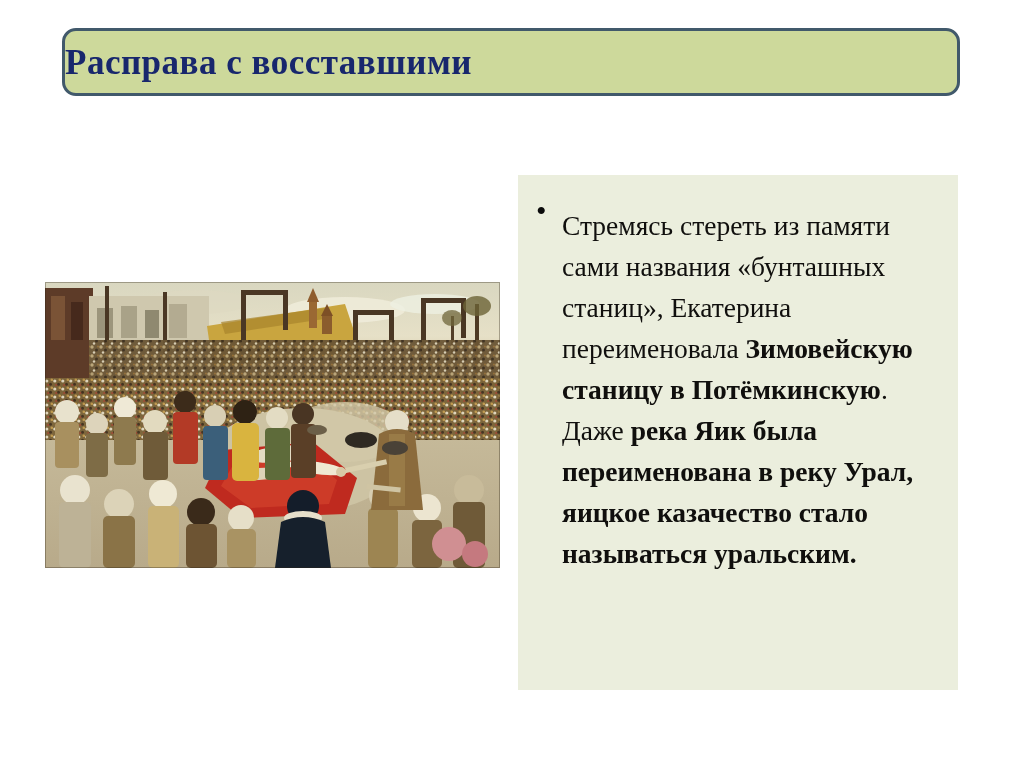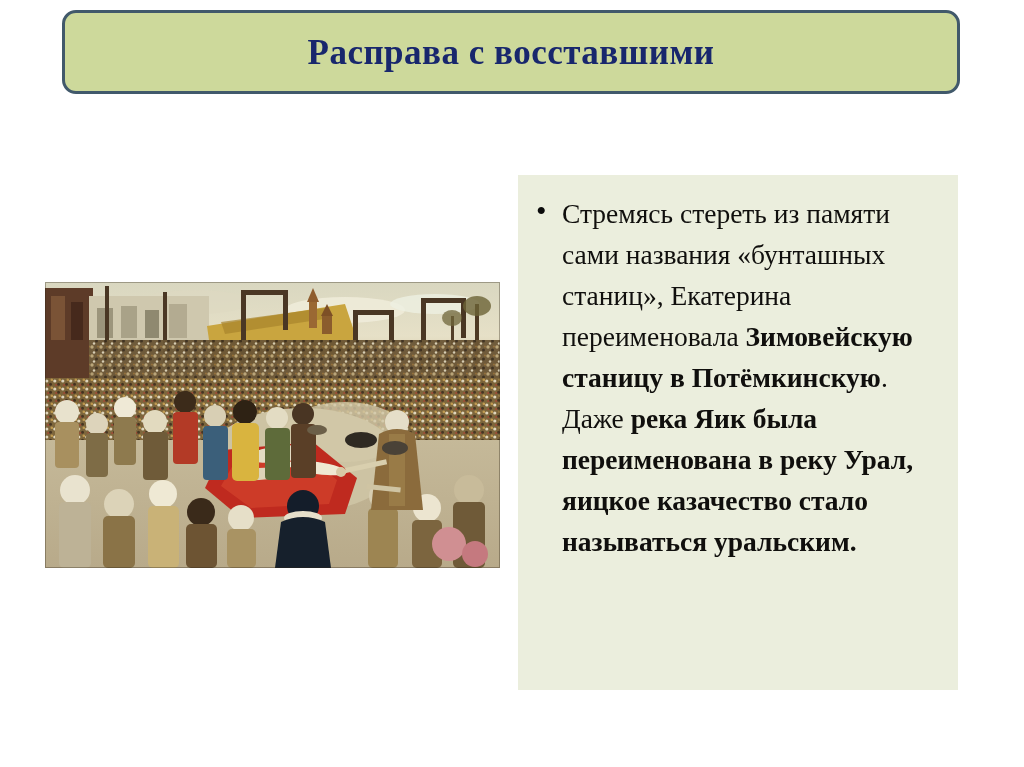--- a/index.html
+++ b/index.html
@@ -12,30 +12,30 @@
     height: 767px;
     position: relative;
     overflow: hidden;
     font-family: "Liberation Serif", "DejaVu Serif", serif;
   }
 
   
   #title-banner {
     position: absolute;
     left: 62px;
-    top: 10px;
+    top: 28px;
     width: 898px;
-    height: 84px;
+    height: 68px;
     box-sizing: border-box;
     background: #cdd99b;
     border: 3px solid #41596b;
     border-radius: 14px;
     display: flex;
     align-items: center;
-    justify-content: center;
+    justify-content: flex-start;
   }
   #title-text {
     font-family: "Liberation Serif", "DejaVu Serif", serif;
     font-weight: bold;
     font-size: 35px;
     line-height: 1;
     color: #18276d;
     letter-spacing: 0.5px;
     white-space: nowrap;
   }
@@ -79,20 +79,21 @@
     padding-left: 4px;
   }
   #body-text {
     flex: 1 1 auto;
     font-family: "Liberation Serif", "DejaVu Serif", serif;
     font-size: 27.5px;
     line-height: 41px;
     color: #100f0d;
     text-align: left;
     word-spacing: 0px;
+    margin-top: 12px;
   }
   .tk-bold { font-weight: bold; }
   .tk-reg  { font-weight: normal; }
 </style>
 </head>
 <body style="background: rgb(255, 255, 255);">
 
 <div id="title-banner" style="background: rgb(205, 217, 155); border-color: rgb(65, 89, 107);">
   <div id="title-text" style="color: rgb(24, 39, 109);">Расправа с восставшими</div>
 </div>

